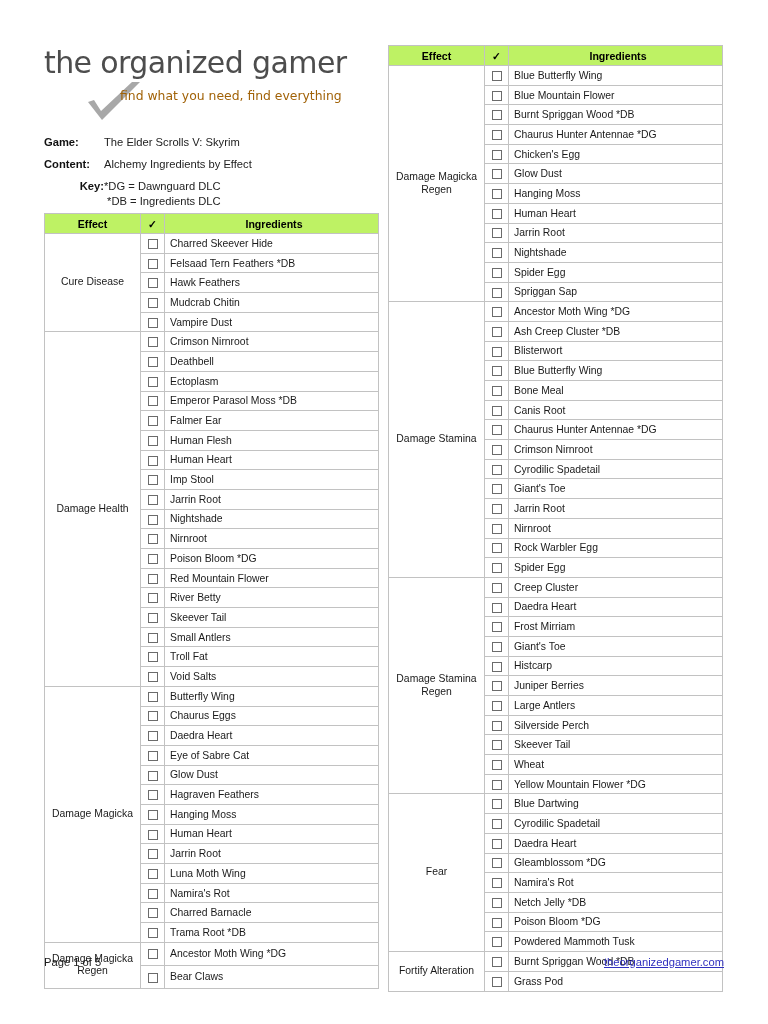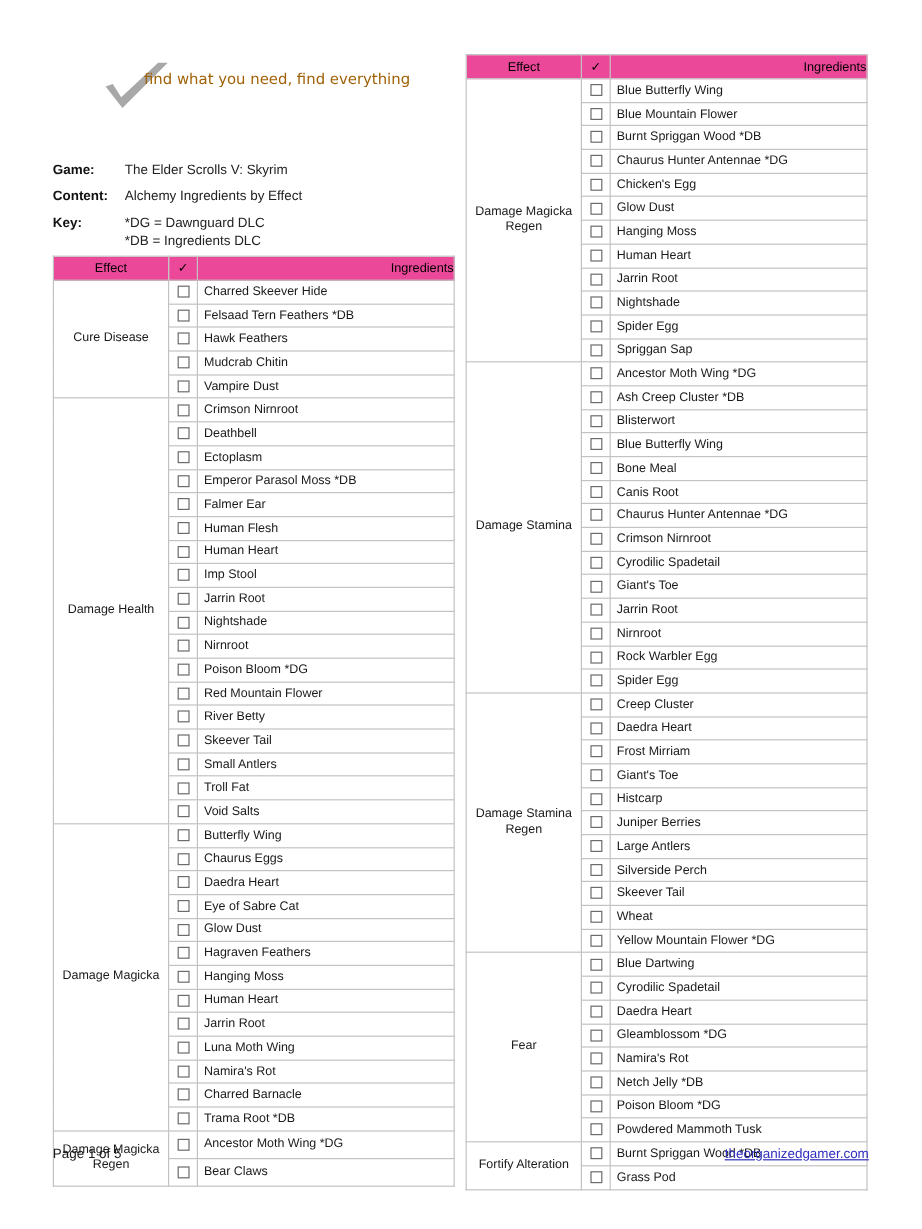--- a/index.html
+++ b/index.html
@@ -67,21 +67,21 @@
     position: absolute;
     left: 44px;
     top: 136px;
     font-size: 11.2px;
     line-height: 12px;
   }
   .meta-row {
     display: flex;
     margin-bottom: 10px;
   }
-  .meta-row:last-child { margin-bottom: 0; }
+  .meta-row:last-child { margin-bottom: 0; text-align: right; }
   .meta-label {
     font-weight: bold;
     width: 60px;
     flex: 0 0 60px;
     color: #111;
   }
   .meta-value {
     color: #222;
   }
   .meta-value .sub { display: block; margin-top: 3px; }
@@ -100,29 +100,29 @@
   .tbl col.c-check  { width: 24px; }
   .tbl col.c-ingr   { width: 214px; }
 
   .tbl th, .tbl td {
     border: 1px solid #c2c2c2;
     padding: 0;
     height: 18.7px;
     vertical-align: middle;
   }
   .tbl thead th {
-    background: #ec4899;
-    font-weight: normal;
+    background: #bef264;
+    font-weight: bold;
     font-size: 10.6px;
     color: #000;
     height: 19px;
   }
   .th-effect { text-align: center; }
   .th-check  { text-align: center; font-size: 11px; }
-  .th-ingr   { text-align: right; padding-left: 5px !important; }
+  .th-ingr   { text-align: center; padding-left: 5px !important; }
 
   td.effect-cell {
     text-align: center;
     vertical-align: middle;
     color: #1a1a1a;
     font-size: 10.4px;
     line-height: 12.6px;
     padding: 10px 2px !important;
   }
   td.check-cell {
@@ -163,20 +163,21 @@
     color: #2f2fbf;
     text-decoration: underline;
   }
 </style>
 </head>
 <body>
 
 <div class="page">
 
   <div class="header-block">
+    <div class="brand-title">the organized gamer</div>
     <div class="tagline-wrap">
       <svg class="check-glyph" viewBox="0 0 56 44" aria-hidden="true">
         <path d="M2 20 L16 38 L54 0 L46 0 L15 29 L8 18 Z" fill="currentColor"></path>
       </svg>
       <div class="tagline">
         <span>find what you need, find everything</span><br>
       </div>
     </div>
   </div>
 

